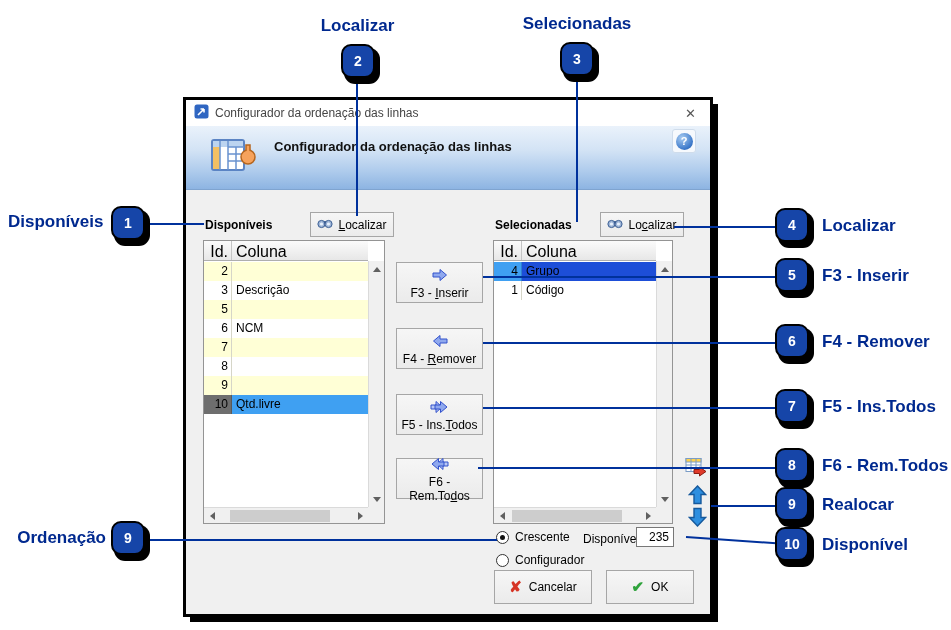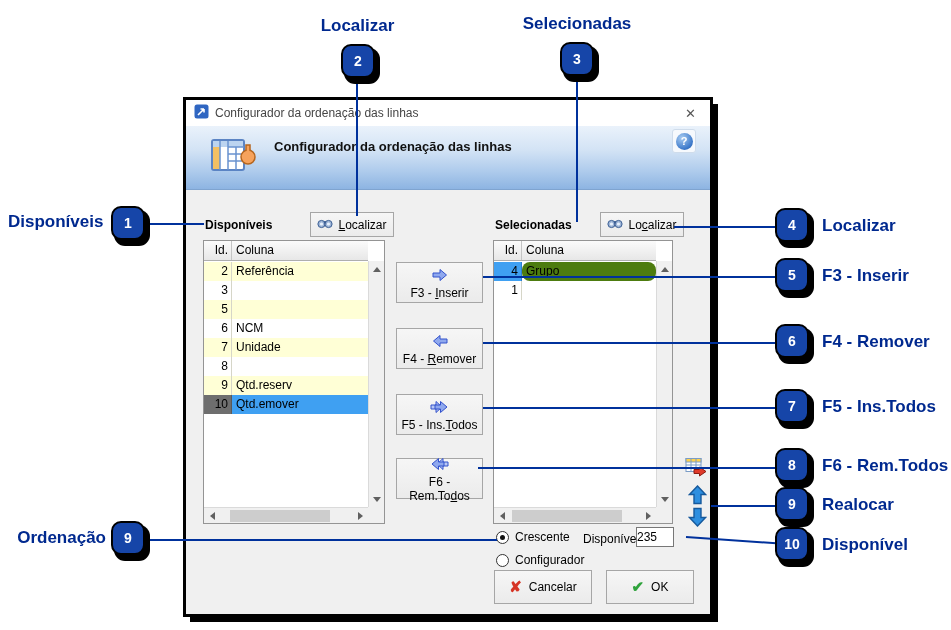--- a/index.html
+++ b/index.html
@@ -42,53 +42,53 @@
   .btn { background:linear-gradient(#f6f6f6,#ebebeb); border:1px solid #a6a6a6; font-size:12px; color:#000;
          display:flex; align-items:center; justify-content:center; cursor:default; }
   .find-btn { position:absolute; width:84px; height:25px; gap:5px; }
   .xfer-btn { position:absolute; left:210px; width:87px; height:41px; flex-direction:column; gap:1px; padding-top:3px; }
   .u { text-decoration:underline; }
 
   
   .tbl { position:absolute; width:182px; height:284px; background:#fff; border:1px solid #949494; }
   .tbl.right { width:180px; }
   .thead { position:absolute; left:0; top:0; right:16px; height:20px; display:flex;
-           background:linear-gradient(#fbfbfb,#e7e7e7); border-bottom:1px solid #aeaeae; font-size:12px; }
+           background:linear-gradient(#fbfbfb,#e7e7e7); border-bottom:1px solid #aeaeae; font-size:16px; }
   .th-id { width:28px; text-align:right; padding:2px 3px 0 0; border-right:1px solid #c4c4c4; }
   .th-name { flex:1; padding:2px 0 0 4px; }
   .tbody { position:absolute; left:0; top:21px; right:16px; bottom:16px; background:#fff; overflow:hidden; }
   .trow { height:19px; display:flex; font-size:12px; color:#000; }
   .tid { width:28px; text-align:right; padding:2px 3px 0 0; border-right:1px solid #d6d6c8; }
   .tname { flex:1; padding:2px 0 0 4px; }
   .trow.y { background:#ffffd6; }
   .trow.sel-av .tid { background:#6e6e6e; border-right-color:#5a5a5a; }
   .trow.sel-av .tname { background:#3fa0f2; }
   .trow.sel-se .tid { background:#3fa0f2; border-right-color:#2f7fd0; }
-  .trow.sel-se .tname { background:#4d7c0f;border-radius:8px; }
+  .trow.sel-se .tname { background:#1d4ed8; }
 
   .vscroll { position:absolute; right:0; top:20px; bottom:16px; width:16px; background:#f0f0f0; border-left:1px solid #dadada; }
   .hscroll { position:absolute; left:0; right:16px; bottom:0; height:16px; background:#f0f0f0; border-top:1px solid #dadada; }
   .corner  { position:absolute; right:0; bottom:0; width:16px; height:16px; background:#f0f0f0; }
   .sb-btn { position:absolute; width:16px; height:16px; display:flex; align-items:center; justify-content:center; }
   .tri-up { width:0; height:0; border-left:4px solid transparent; border-right:4px solid transparent; border-bottom:5px solid #606060; }
   .tri-dn { width:0; height:0; border-left:4px solid transparent; border-right:4px solid transparent; border-top:5px solid #606060; }
   .tri-lf { width:0; height:0; border-top:4px solid transparent; border-bottom:4px solid transparent; border-right:5px solid #606060; }
   .tri-rt { width:0; height:0; border-top:4px solid transparent; border-bottom:4px solid transparent; border-left:5px solid #606060; }
   .hthumb { position:absolute; top:2px; height:12px; background:#cdcdcd; }
 
   
   .side-ico { position:absolute; width:22px; height:22px; display:flex; align-items:center; justify-content:center; }
 
   
   .radio-row { position:absolute; display:flex; align-items:center; gap:6px; font-size:12px; }
   .radio { width:13px; height:13px; border:1px solid #333; border-radius:50%; background:#fff; position:relative; }
   .radio.sel::after { content:""; position:absolute; left:3px; top:3px; width:5px; height:5px; border-radius:50%; background:#111; }
   .count-label { position:absolute; font-size:12px; color:#000; }
   .count-field { position:absolute; width:38px; height:20px; background:#fff; border:1px solid #777;
-                 font-size:12px; text-align:left; padding:2px 4px 0 0; }
+                 font-size:12px; text-align:right; padding:2px 4px 0 0; }
   .foot-btn { position:absolute; height:34px; gap:7px; font-size:12px; }
   .ico-x { color:#d63425; font-weight:bold; font-size:15px; }
   .ico-ok { color:#2fa33c; font-weight:bold; font-size:15px; }
 </style>
 </head>
 <body>
 
 <div id="canvas">
 
   <div class="dialog">
@@ -138,46 +138,44 @@
     </button>
 
     <div class="tbl" style="left:17px; top:140px;">
       <div class="thead">
         <span class="th-id">Id.</span>
         <span class="th-name">Coluna</span>
       </div>
       <div class="tbody">
         <div class="trow y">
             <span class="tid">2</span>
-            <span class="tname">Referência</span>
           </div>
         <div class="trow">
             <span class="tid">3</span>
+            <span class="tname">Descrição</span>
           </div>
         <div class="trow y">
             <span class="tid">5</span>
           </div>
         <div class="trow">
             <span class="tid">6</span>
             <span class="tname">NCM</span>
           </div>
         <div class="trow y">
             <span class="tid">7</span>
-            <span class="tname">Unidade</span>
           </div>
         <div class="trow">
             <span class="tid">8</span>
           </div>
         <div class="trow y">
             <span class="tid">9</span>
-            <span class="tname">Qtd.reserv</span>
           </div>
         <div class="trow sel-av">
             <span class="tid">10</span>
-            <span class="tname">Qtd.emover</span>
+            <span class="tname">Qtd.livre</span>
           </div>
       </div>
       <div class="vscroll">
         <div class="sb-btn" style="top:0;">
             <div class="tri-up"></div>
           </div>
         <div class="sb-btn" style="bottom:0;">
             <div class="tri-dn"></div>
           </div>
       </div>
@@ -239,20 +237,21 @@
         <span class="th-id">Id.</span>
         <span class="th-name">Coluna</span>
       </div>
       <div class="tbody">
         <div class="trow sel-se">
             <span class="tid">4</span>
             <span class="tname">Grupo</span>
           </div>
         <div class="trow">
             <span class="tid">1</span>
+            <span class="tname">Código</span>
           </div>
       </div>
       <div class="vscroll">
         <div class="sb-btn" style="top:0;">
             <div class="tri-up"></div>
           </div>
         <div class="sb-btn" style="bottom:0;">
             <div class="tri-dn"></div>
           </div>
       </div>

